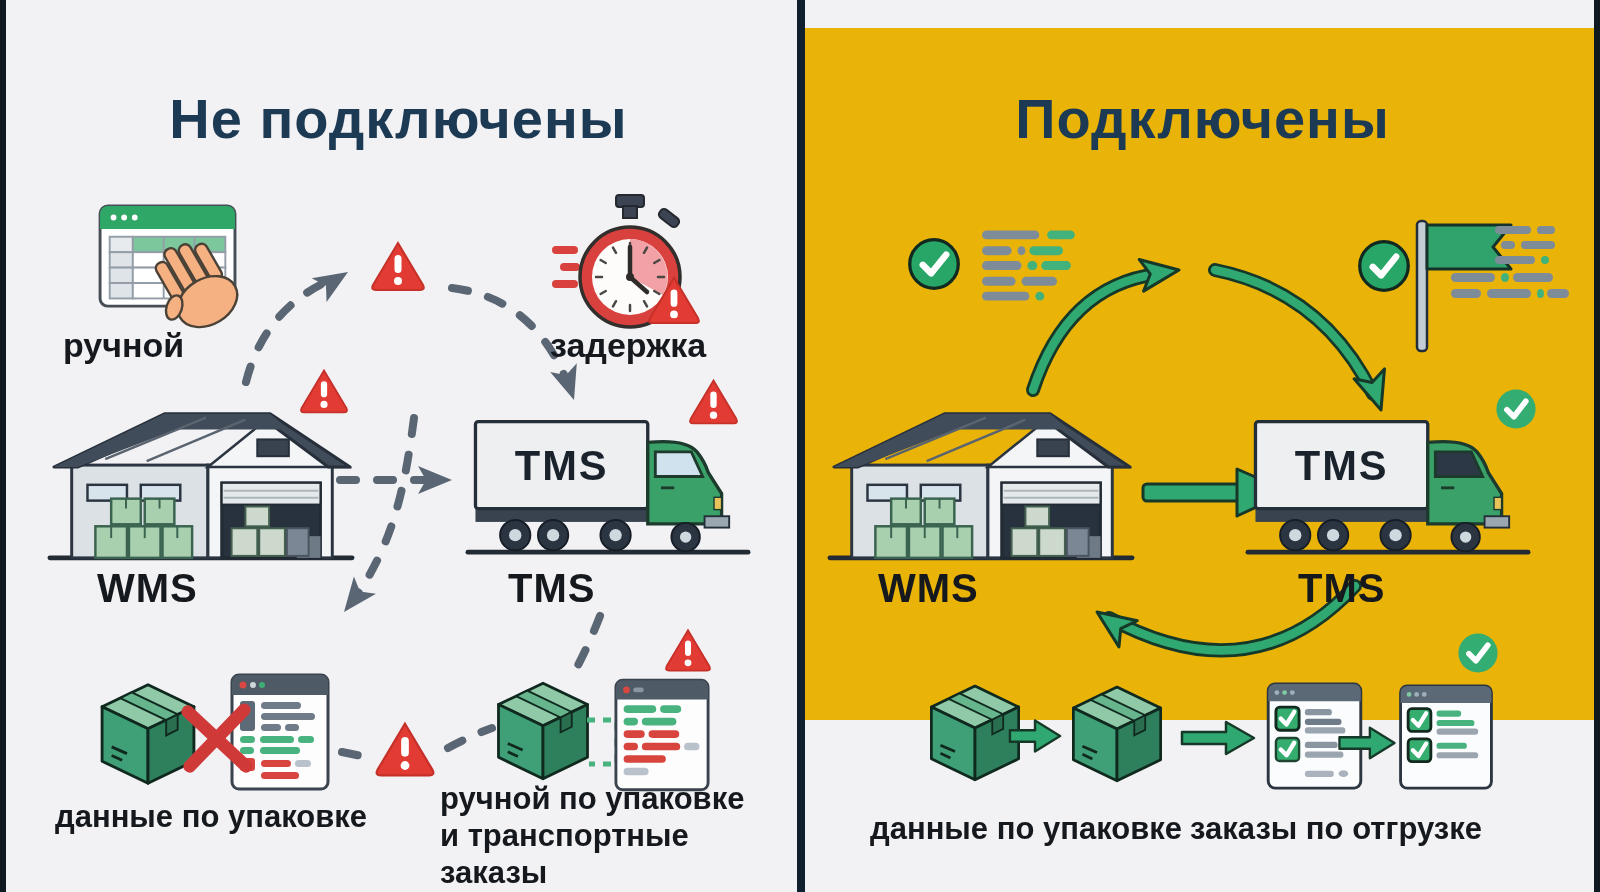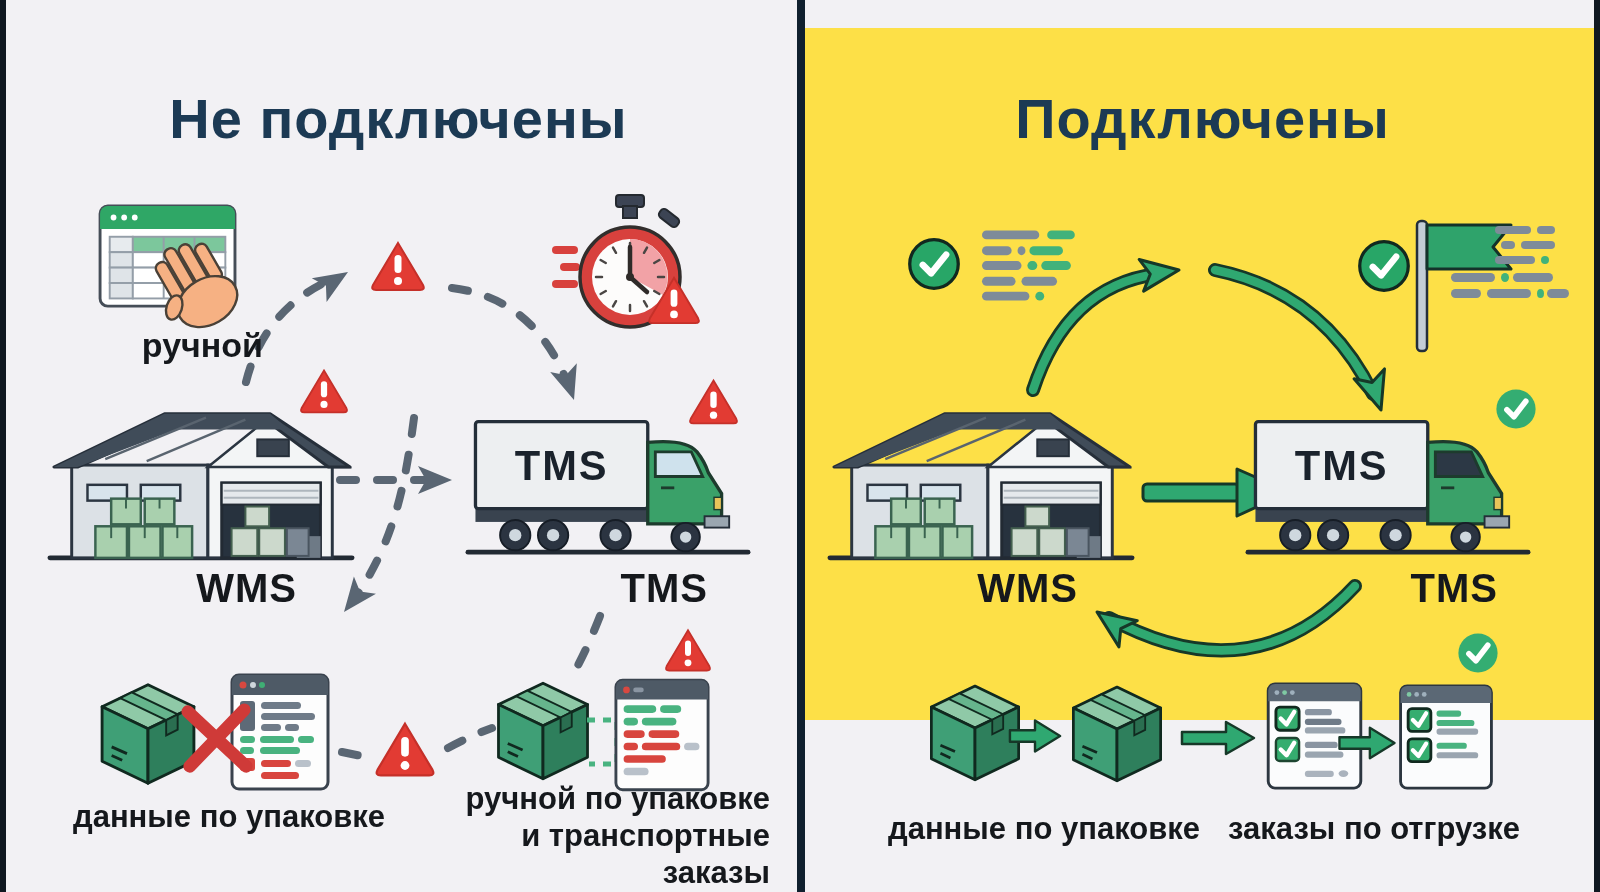--- a/index.html
+++ b/index.html
@@ -1,26 +1,26 @@
 <!DOCTYPE html>
 <html><head>
 <meta charset="utf-8">
 <style>
   html,body{margin:0;padding:0;background:#222;}
   .stage{position:relative;width:1600px;height:892px;overflow:hidden;
          font-family:"Liberation Sans","DejaVu Sans",sans-serif;background:#f2f1f4;}
   .panel{position:absolute;top:0;height:692px;margin-top:28px;}
   .panel-left{left:0;width:797px;background:#f2f1f4;}
-  .panel-right{left:805px;width:795px;background:#fde047;}
+  .panel-right{left:805px;width:795px;background:#eab308;}
   .divider{position:absolute;top:0;left:797px;width:8px;height:892px;background:#10202e;z-index:6;}
   .edge{position:absolute;top:0;width:6px;height:892px;background:#101820;z-index:7;}
   .edge-l{left:0}.edge-r{left:1594px}
   .title{position:absolute;top:58px;left:0;width:100%;text-align:center;
          font-size:56px;font-weight:bold;color:#1c3a54;letter-spacing:1px;z-index:3;}
-  .lbl{position:absolute;text-align:right;font-weight:bold;color:#15181c;z-index:3;}
+  .lbl{position:absolute;text-align:left;font-weight:bold;color:#15181c;z-index:3;}
   .lbl-icon{font-size:34px;}
   .lbl-sys{font-size:40px;letter-spacing:1px;}
   .lbl-data{font-size:31px;line-height:37px;}
   .cmp{position:absolute;z-index:2;}
   svg{display:block;overflow:visible;}
   .connectors{position:absolute;left:0;top:0;z-index:1;}
 </style>
 </head>
 <body>
 
@@ -104,20 +104,21 @@
           <line x1="78" y1="58" x2="78" y2="52"></line>
         <line x1="92" y1="61.8" x2="95" y2="56.6"></line>
           <line x1="102.2" y1="72" x2="107.4" y2="69"></line>
       </g>
       <g stroke="#2f2b29" stroke-width="4.5" stroke-linecap="round">
         <line x1="78" y1="86" x2="78" y2="56"></line>
           <line x1="78" y1="86" x2="95" y2="101"></line>
       </g>
       <circle cx="78" cy="86" r="4" fill="#2f2b29"></circle>
     </svg>
+    <div class="lbl lbl-icon" style="left:550px;top:298px;width:210px">задержка</div>
 
     <svg class="cmp" style="left:368px;top:210px" width="60" height="56" viewBox="0 0 60 56">
       <path d="M30,5 L55,47 Q57.5,52 52,52 L8,52 Q2.5,52 5,47 Z" fill="#e23b33" stroke="#c53029" stroke-width="2"></path>
       <rect x="26.5" y="17" width="7" height="18" rx="3.5" fill="#fff"></rect>
         <circle cx="30" cy="43" r="4" fill="#fff"></circle>
     </svg>
     <svg class="cmp" style="left:645px;top:245px" width="58" height="54" viewBox="0 0 60 56">
       <path d="M30,5 L55,47 Q57.5,52 52,52 L8,52 Q2.5,52 5,47 Z" fill="#e23b33" stroke="#c53029" stroke-width="2"></path>
       <rect x="26.5" y="17" width="7" height="18" rx="3.5" fill="#fff"></rect>
         <circle cx="30" cy="43" r="4" fill="#fff"></circle>

